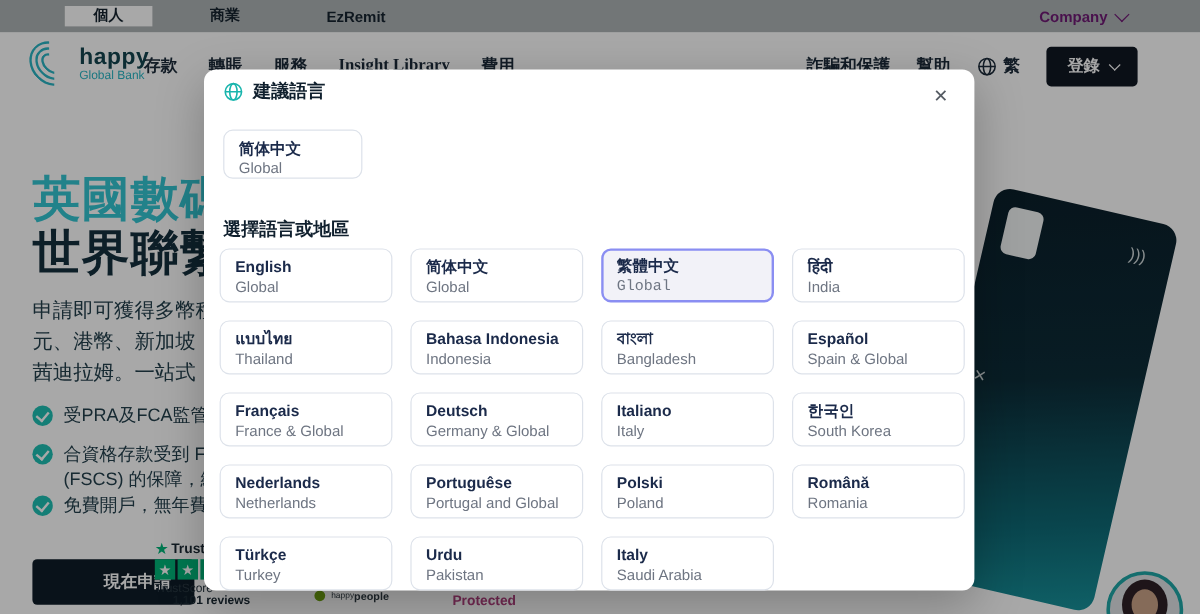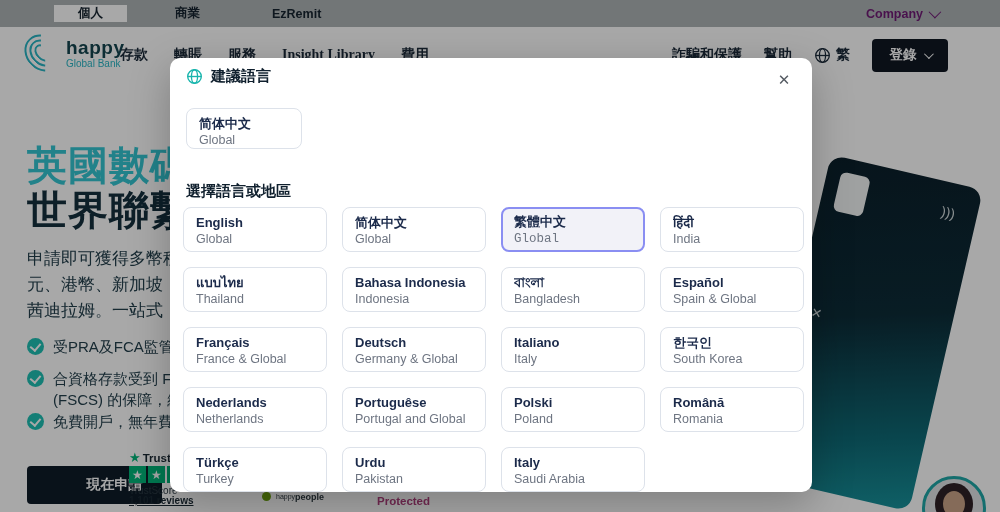--- a/index.html
+++ b/index.html
@@ -44,21 +44,21 @@
   .check-dot{flex:0 0 auto;width:17px;height:17px;margin-top:2px;border-radius:50%;background:#1fc0b4;position:relative;}
   .check-dot::after{content:"";position:absolute;left:5px;top:3px;width:5px;height:8px;border-right:2px solid #fff;border-bottom:2px solid #fff;transform:rotate(40deg);}
   .cta{position:absolute;left:27px;top:466px;width:95px;height:38px;border-radius:4px;background:#0e1c28;color:#fff;font-size:14px;font-weight:700;display:flex;align-items:center;justify-content:center;cursor:pointer;padding-left:40px;}
 
   
   .tp-brand{position:absolute;left:129px;top:450px;font-size:11.5px;font-weight:800;color:#1b2a35;display:flex;align-items:center;gap:2px;white-space:nowrap;}
   .tp-star-glyph{color:#00b67a;font-size:13px;}
   .tp-stars{position:absolute;left:129px;top:466px;display:flex;gap:2px;}
   .tp-stars span{width:17px;height:17px;background:#00b67a;color:#fff;font-size:12px;display:flex;align-items:center;justify-content:center;}
   .tp-score{position:absolute;left:129px;top:485px;font-size:10px;color:#2b3a44;white-space:nowrap;}
-  .tp-reviews{position:absolute;left:129px;top:495px;font-size:10px;font-weight:700;color:#1b2a35;text-decoration:underline;white-space:nowrap;cursor:pointer;}
+  .tp-reviews{position:absolute;left:144px;top:495px;font-size:10px;font-weight:700;color:#1b2a35;white-space:nowrap;cursor:pointer;}
 
   
   .badge-people{position:absolute;left:262px;top:492px;display:flex;align-items:center;gap:5px;font-size:9px;color:#3c4750;}
   .badge-people .dot{width:9px;height:9px;border-radius:50%;background:#6fa312;}
   .badge-people .wordmark{display:flex;flex-direction:row;line-height:8px;font-weight:700;color:#2e3a42;align-items:center;}
   .badge-people .wordmark em{font-style:normal;font-size:7px;font-weight:400;}
   .badge-protected{position:absolute;left:377px;top:495px;font-size:11.5px;font-weight:700;color:#b0407e;}
 
   
   .card-art{position:absolute;left:792px;top:168px;width:156px;height:330px;border-radius:14px;transform:rotate(13deg);background:linear-gradient(165deg,#0c1f2a 0%,#0d2c38 45%,#0f6b77 80%,#18939c 100%);}

